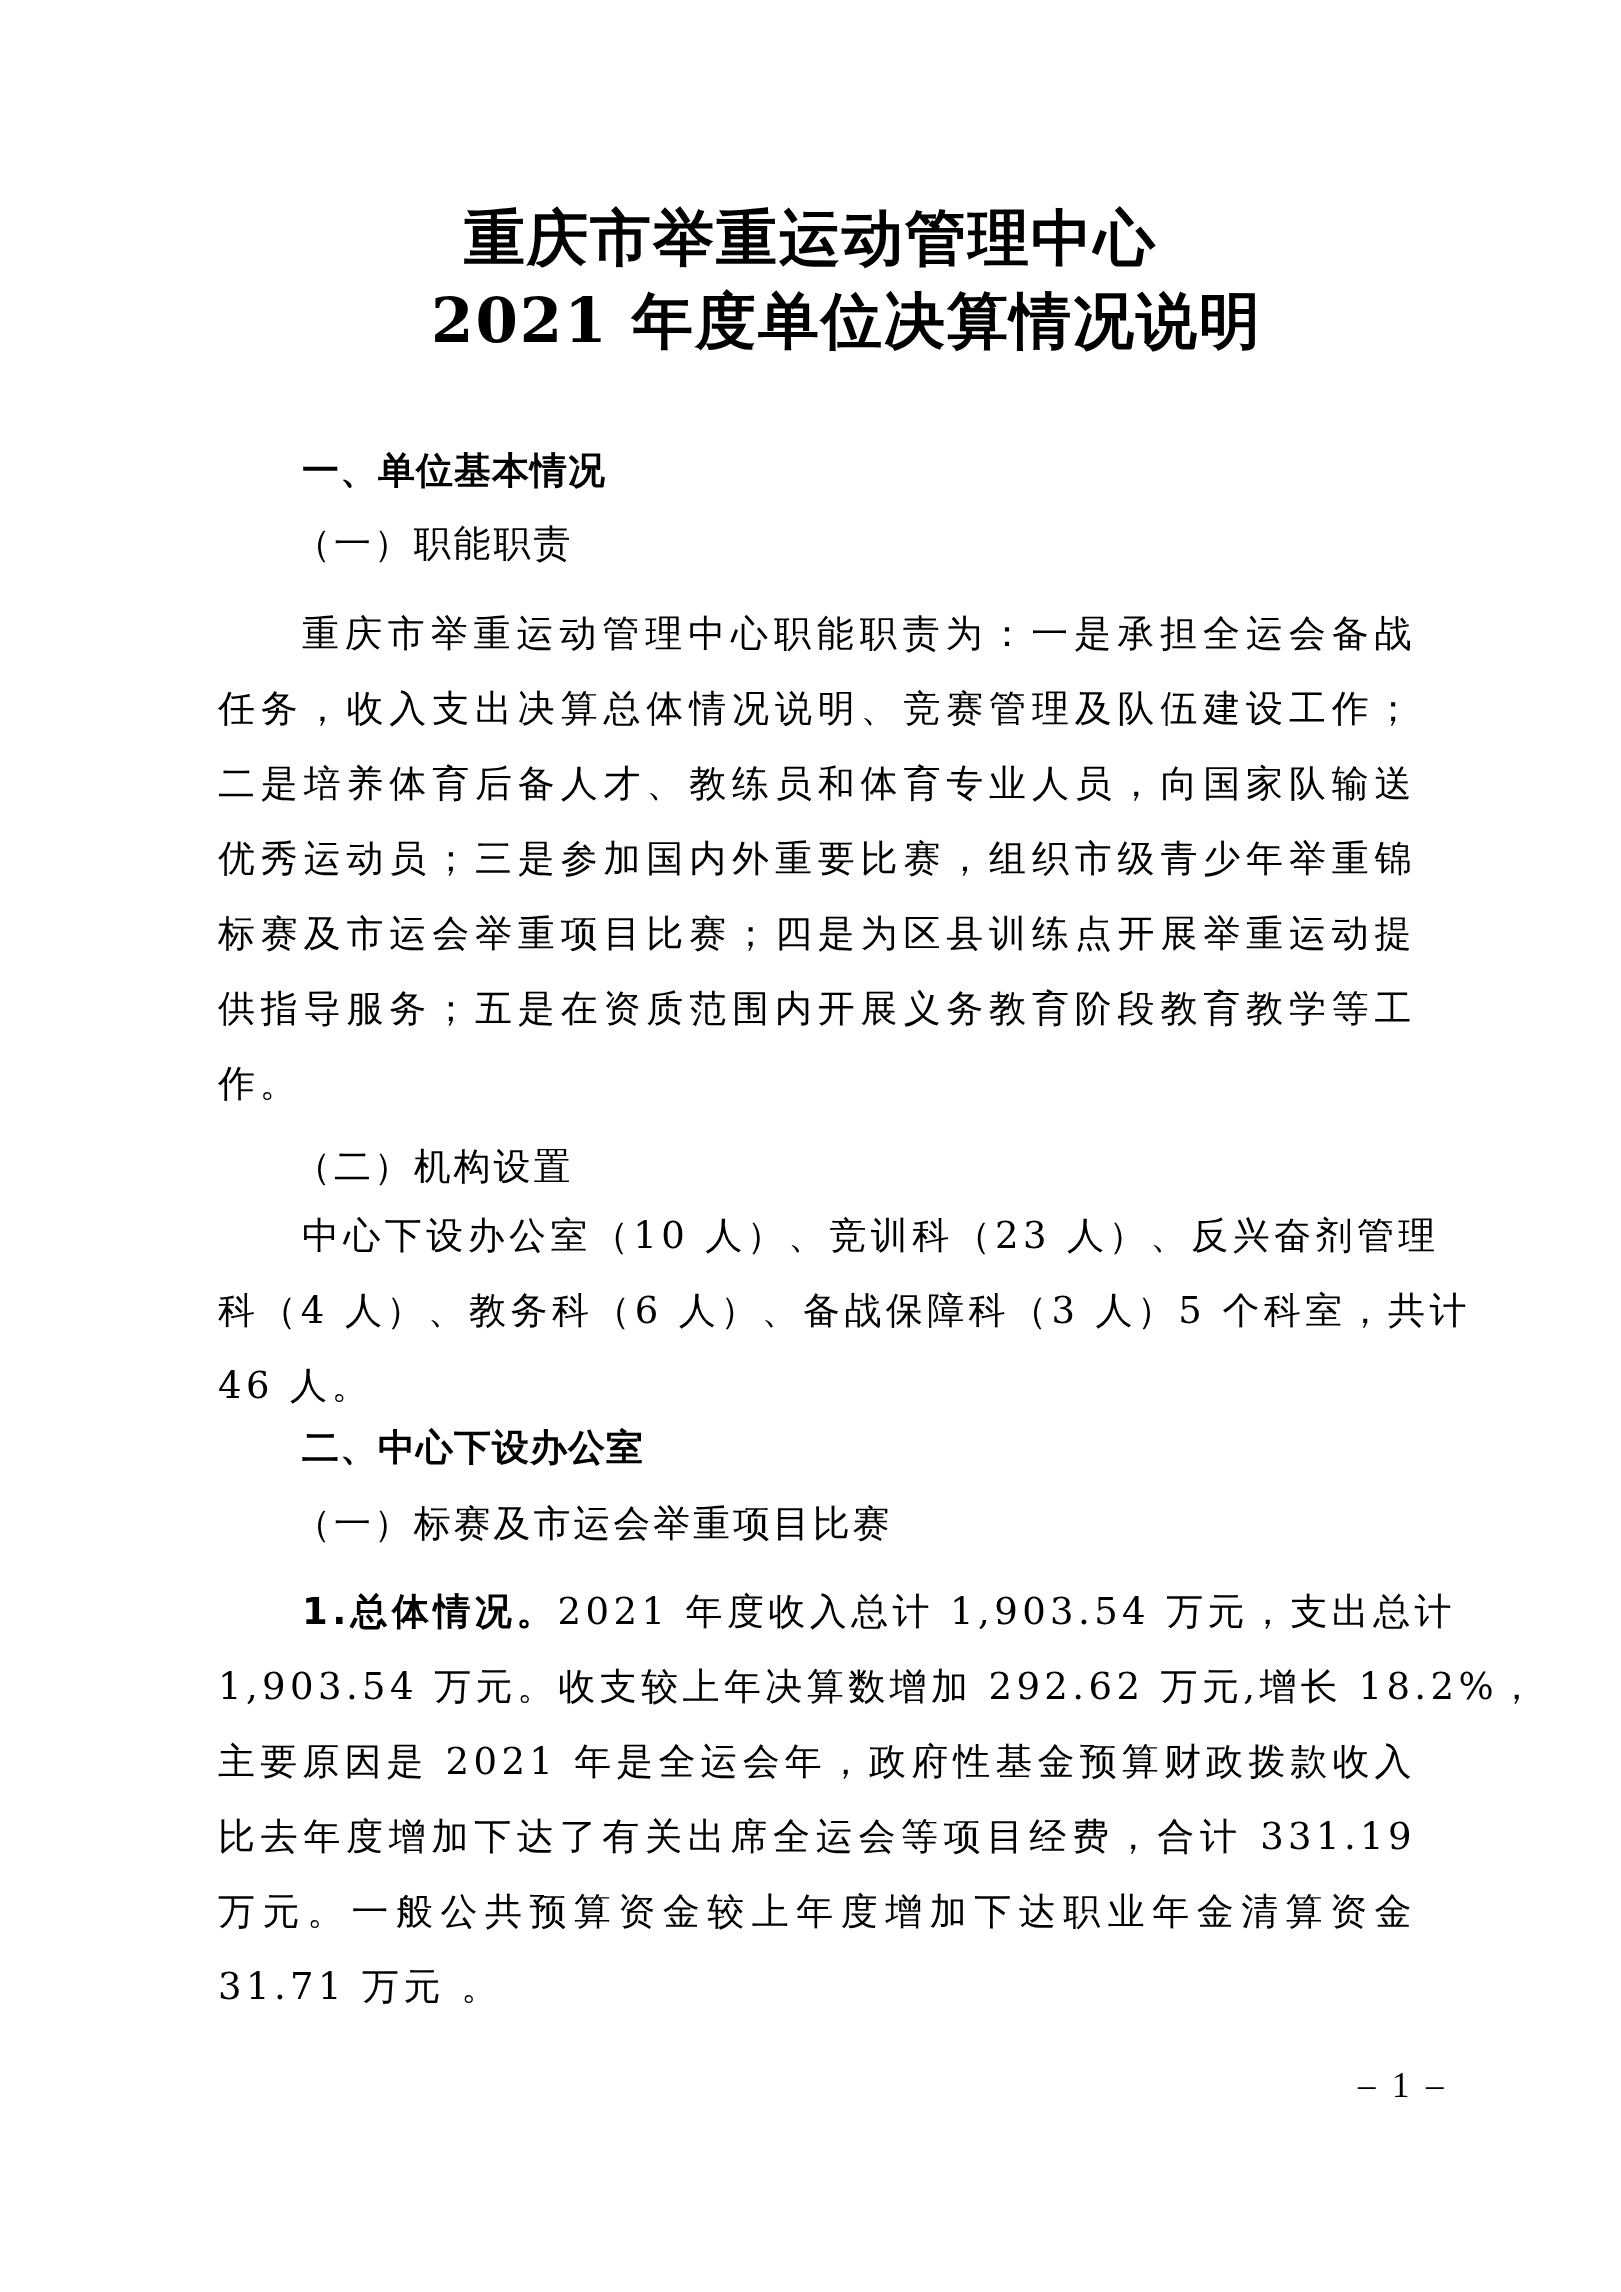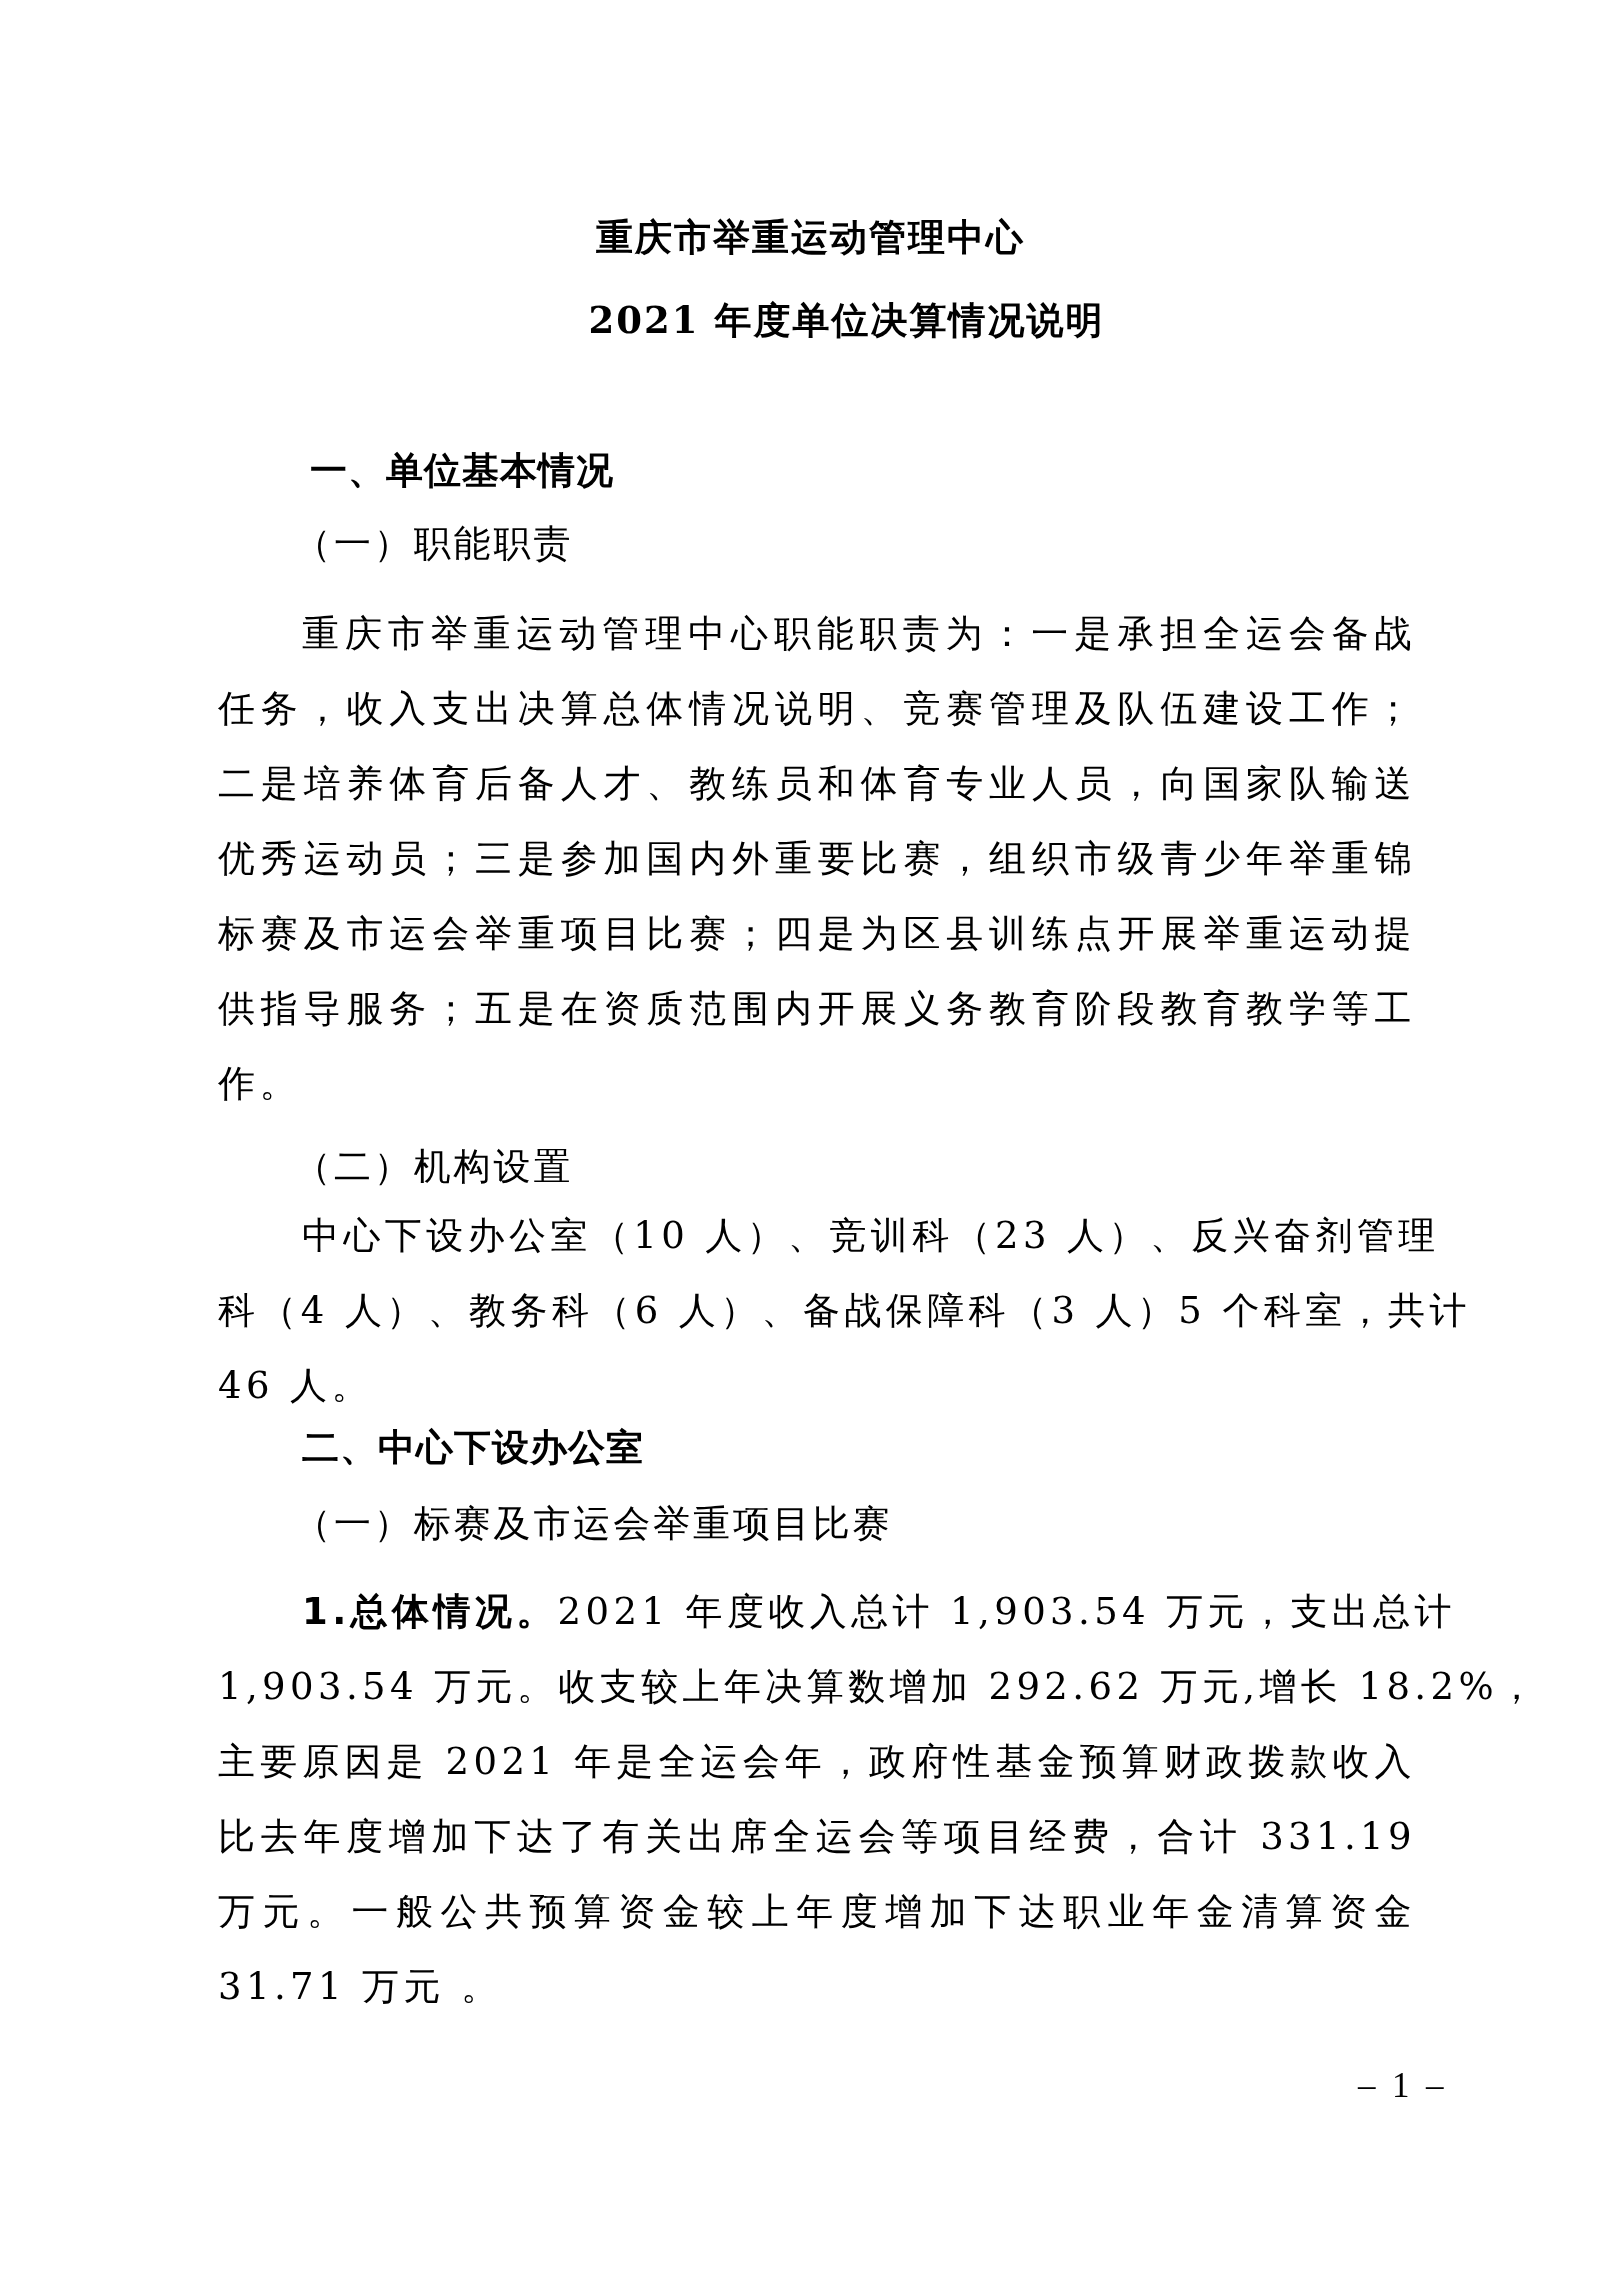--- a/index.html
+++ b/index.html
@@ -21,21 +21,21 @@
       width: 1621px;
       height: 2293px;
     }
     .title {
       position: absolute;
       left: 0;
       width: 1621px;
       text-align: center;
       font-family: "DejaVu Serif", "Liberation Serif", serif;
       font-weight: bold;
-      font-size: 37px;
+      font-size: 61px;
       letter-spacing: 2px;
       line-height: 69px;
     }
     .title.l1 { top: 203px; }
     .title.l2 { top: 286px; margin-left: 36px; }
 
     .h1 {
       position: absolute;
       left: 302px;
       font-family: "DejaVu Sans", "Liberation Sans", sans-serif;
@@ -90,21 +90,21 @@
     }
   </style>
 </head>
 <body>
 
 <div class="page">
 
   <div class="title l1">重庆市举重运动管理中心</div>
   <div class="title l2">2021 年度单位决算情况说明</div>
 
-  <div class="h1" style="top:446px;margin-left:8px;">一、单位基本情况</div>
+  <div class="h1" style="top:446px;">一、单位基本情况</div>
 
   <div class="h2" style="top:519px;">（一）职能职责</div>
 
   <div class="para" style="top:596px;">
     <span class="line indent">重庆市举重运动管理中心职能职责为：一是承担全运会备战</span>
     <span class="line">任务，收入支出决算总体情况说明、竞赛管理及队伍建设工作；</span>
     <span class="line">二是培养体育后备人才、教练员和体育专业人员，向国家队输送</span>
     <span class="line">优秀运动员；三是参加国内外重要比赛，组织市级青少年举重锦</span>
     <span class="line">标赛及市运会举重项目比赛；四是为区县训练点开展举重运动提</span>
     <span class="line">供指导服务；五是在资质范围内开展义务教育阶段教育教学等工</span>

